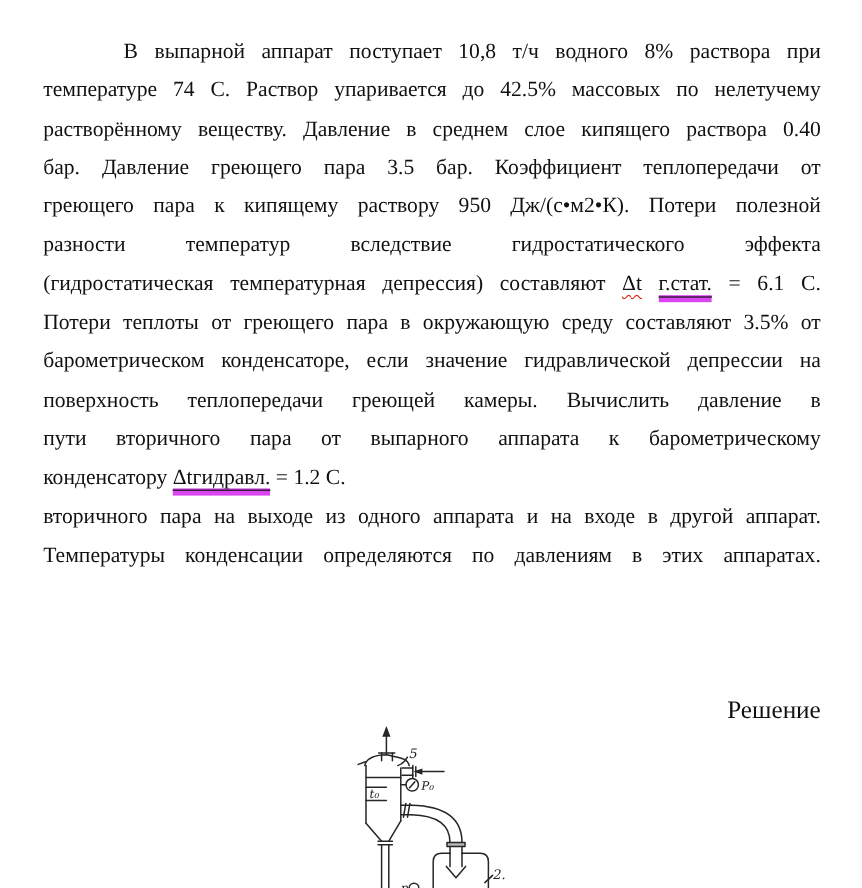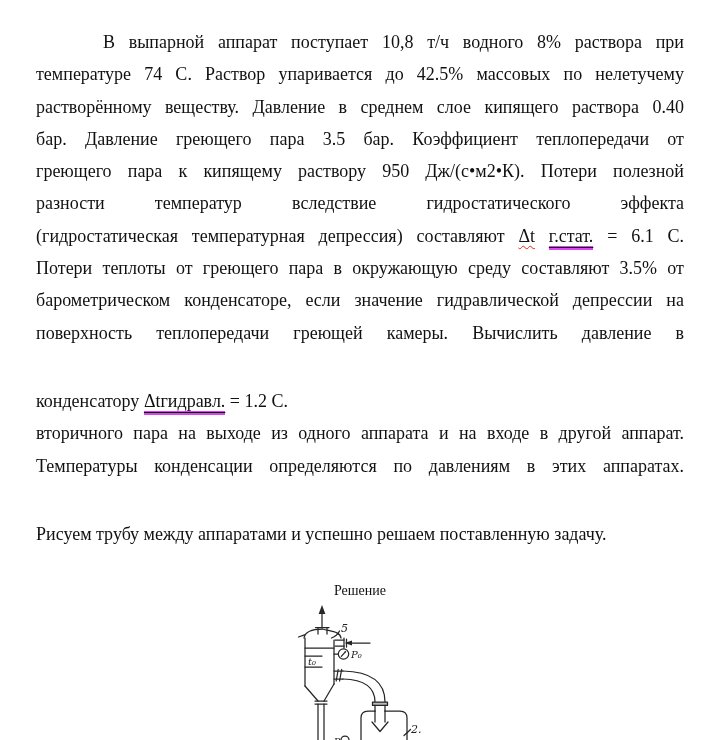--- a/index.html
+++ b/index.html
@@ -17,42 +17,42 @@
   }
   .line{
     font-size:18px;
     line-height:32.3px;
     height:32.3px;
     text-align:justify;
     text-align-last:justify;
     overflow:hidden;
   }
   .line.pfirst{ text-indent:67px; }
-  .line.plast{ text-align-last:left;margin-top:36px; }
+  .line.plast{ text-align-last:left; }
   .u-wavy{
     text-decoration-line:underline;
     text-decoration-style:wavy;
     text-decoration-color:#e02718;
     text-decoration-thickness:1px;
     text-underline-offset:3px;
   }
   .u-solid-wavy{
     text-decoration-line:underline;
     text-decoration-style:wavy;
     text-decoration-color:#e02718;
     text-decoration-thickness:1px;
     text-underline-offset:5px;
-    border-bottom:4px solid #d946ef;
+    border-bottom:6px solid #d946ef;
     text-decoration:underline;
   }
   .heading{
-    font-size:14px;
+    font-size:21px;
     line-height:32.3px;
     height:32.3px;
-    text-align:center;
+    text-align:right;
   }
   .figure{
     position:absolute;
     left:285px;top:601px;
     width:200px;height:139px;
   }
   svg text{
     font-family:"DejaVu Serif","Liberation Serif",serif;
     font-style:italic;
     fill:#222;
@@ -66,24 +66,24 @@
 <div class="line pfirst"><span>В выпарной аппарат поступает 10,8 т/ч водного 8% раствора при</span></div>
     <div class="line"><span>температуре 74 С. Раствор упаривается до 42.5% массовых по нелетучему</span></div>
     <div class="line"><span>растворённому веществу. Давление в среднем слое кипящего раствора 0.40</span></div>
     <div class="line"><span>бар. Давление греющего пара 3.5 бар. Коэффициент теплопередачи от</span></div>
     <div class="line"><span>греющего пара к кипящему раствору 950 Дж/(с•м2•К). Потери полезной</span></div>
     <div class="line"><span>разности температур вследствие гидростатического эффекта</span></div>
     <div class="line"><span>(гидростатическая температурная депрессия) составляют </span><span class="u-wavy">Δt</span><span> </span><span class="u-solid-wavy">г.стат.</span><span> = 6.1 С.</span></div>
     <div class="line"><span>Потери теплоты от греющего пара в окружающую среду составляют 3.5% от</span></div>
     <div class="line"><span>барометрическом конденсаторе, если значение гидравлической депрессии на</span></div>
     <div class="line"><span>поверхность теплопередачи греющей камеры. Вычислить давление в</span></div>
+    <div class="line"><span>пути вторичного пара от выпарного аппарата к барометрическому</span></div>
     <div class="line plast"><span>конденсатору </span><span class="u-solid-wavy">Δtгидравл.</span><span> = 1.2 С.</span></div>
     <div class="line"><span>вторичного пара на выходе из одного аппарата и на входе в другой аппарат.</span></div>
     <div class="line"><span>Температуры конденсации определяются по давлениям в этих аппаратах.</span></div>
-    <div class="line plast"><span>Рисуем трубу между аппаратами и успешно решаем поставленную задачу.</span></div>
   </div>
 
 <div class="text-block" style="top:575px;">
   <div class="heading">Решение</div>
 </div>
 
 <svg class="figure" viewBox="0 0 200 139" xmlns="http://www.w3.org/2000/svg">
   <g fill="none" stroke="#262626" stroke-width="1.25" stroke-linecap="round" stroke-linejoin="round">
 
     <g>

